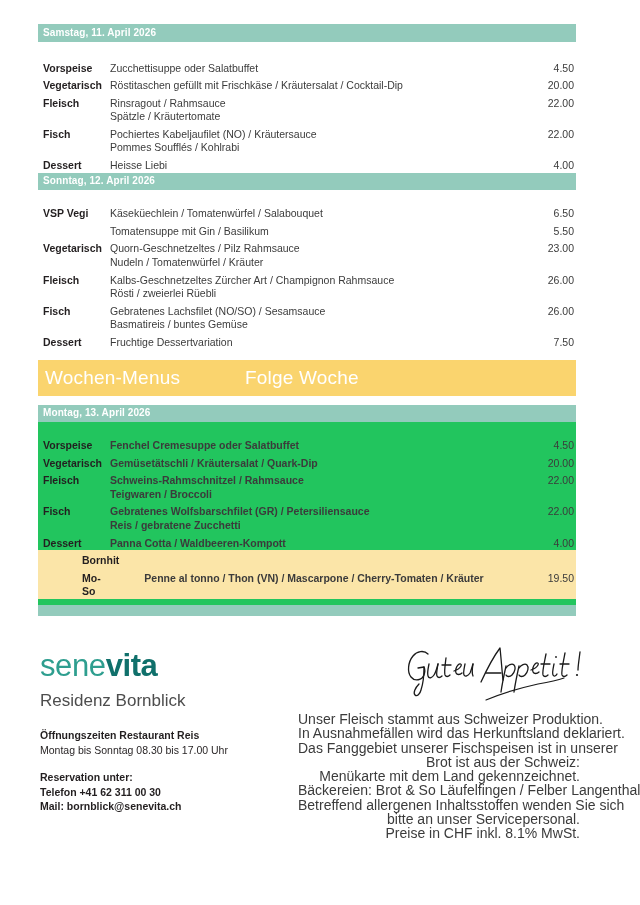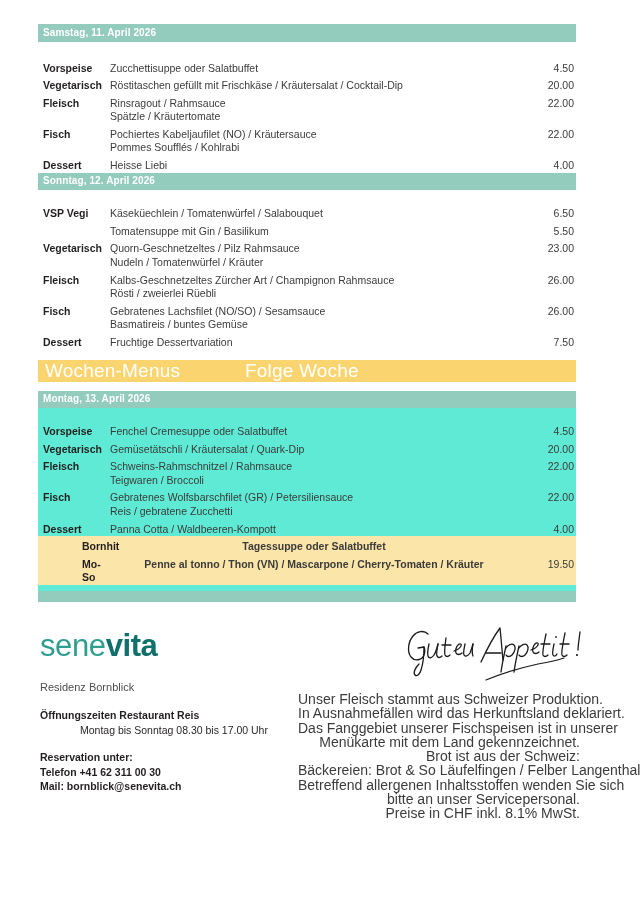--- a/index.html
+++ b/index.html
@@ -77,44 +77,44 @@
     text-align: right;
     color: #3b3b3b;
     padding-right: 2px;
     box-sizing: border-box;
   }
 
   
   .week-banner {
     background: #fad46e;
     color: #ffffff;
-    height: 22px;
+    height: 36px;
     display: flex;
     align-items: center;
     font-size: 19px;
     font-weight: normal;
     letter-spacing: 0.2px;
     margin-top: 10px;
   }
   .week-banner .wb-title {
     padding-left: 7px;
     width: 200px;
     flex: 0 0 200px;
   }
   .week-banner .wb-sub {
     flex: 1 1 auto;
   }
 
   .spacer-after-banner { height: 9px; }
 
   
   .cream {
-    background: #5eead4;
-  }
-  .cream .row .desc { color: #3b3b3b; }
+    background: #22c55e;
+  }
+  .cream .row .desc { color: #3b3b3b; font-weight: bold; }
 
   .highlight-row {
     background: #fbe5a8;
   }
   .highlight-row .desc {
     text-align: center;
     font-weight: bold;
     color: #231f20;
     padding-right: 0;
   }
@@ -124,21 +124,21 @@
     background: #93cbbc;
     height: 11px;
   }
 
   .cream-pad-bottom { height: 6px; }
 
   
   .bottom {
     position: absolute;
     left: 0;
-    top: 620px;
+    top: 640px;
     width: 640px;
     height: 253px;
   }
 
   .logo {
     position: absolute;
     left: 40px;
     top: 9px;
   }
   .logo .wordmark {
@@ -148,44 +148,44 @@
   }
   .logo .wordmark .sene {
     color: #2e9e8f;
     font-weight: normal;
   }
   .logo .wordmark .vita {
     color: #10706b;
     font-weight: bold;
   }
   .logo .tagline {
-    font-size: 11px;
+    font-size: 17px;
     color: #4d4d4d;
     line-height: 16px;
-    margin-top: 16px;
+    margin-top: 10px;
   }
 
   .appetit {
     position: absolute;
     left: 398px;
     top: 0px;
     width: 200px;
     height: 62px;
   }
 
   .contact {
     position: absolute;
     left: 40px;
     top: 88px;
     font-size: 10.5px;
     line-height: 14.5px;
     color: #231f20;
   }
   .contact .hours-title { font-weight: bold; }
-  .contact .hours-line { font-weight: normal; margin-left: 40px; }
+  .contact .hours-line { font-weight: normal; }
   .contact .gap { height: 13px; }
   .contact .res-title { font-weight: bold; }
   .contact .res-line { font-weight: bold; }
   .contact .res-line .val { font-weight: bold; }
 
   .notice {
     position: absolute;
     left: 298px;
     top: 72px;
     width: 282px;
@@ -302,21 +302,20 @@
           </div>
           <div class="row">
             <div class="cat">Dessert</div>
             <div class="desc">Panna Cotta / Waldbeeren-Kompott</div>
             <div class="price">4.00</div>
           </div>
         </div>
       <div id="following-week-highlights">
           <div class="row highlight-row">
             <div class="cat">Bornhit</div>
-            <div class="desc">Tagessuppe oder Salatbuffet</div>
             <div class="price"></div>
           </div>
           <div class="row highlight-row">
             <div class="cat">Mo-So</div>
             <div class="desc">Penne al tonno / Thon (VN) / Mascarpone / Cherry-Tomaten / Kräuter</div>
             <div class="price">19.50</div>
           </div>
         </div>
       <div class="cream-pad-bottom"></div>
     </div>
@@ -390,21 +389,21 @@
       <div class="res-line">
         <span>Mail:</span>
         <span class="val">bornblick@senevita.ch</span>
       </div>
     </div>
 
     <div class="notice" id="notice-block">
         <div>Unser Fleisch stammt aus Schweizer Produktion.</div>
         <div>In Ausnahmefällen wird das Herkunftsland deklariert.</div>
         <div>Das Fanggebiet unserer Fischspeisen ist in unserer</div>
+        <div>Brot ist aus der Schweiz:</div>
         <div>Menükarte mit dem Land gekennzeichnet.</div>
-        <div>Brot ist aus der Schweiz:</div>
         <div>Bäckereien: Brot &amp; So Läufelfingen / Felber Langenthal</div>
         <div>Betreffend allergenen Inhaltsstoffen wenden Sie sich</div>
         <div>bitte an unser Servicepersonal.</div>
         <div>Preise in CHF inkl. 8.1% MwSt.</div>
       </div>
   </div>
 </div>
 
 </body></html>

